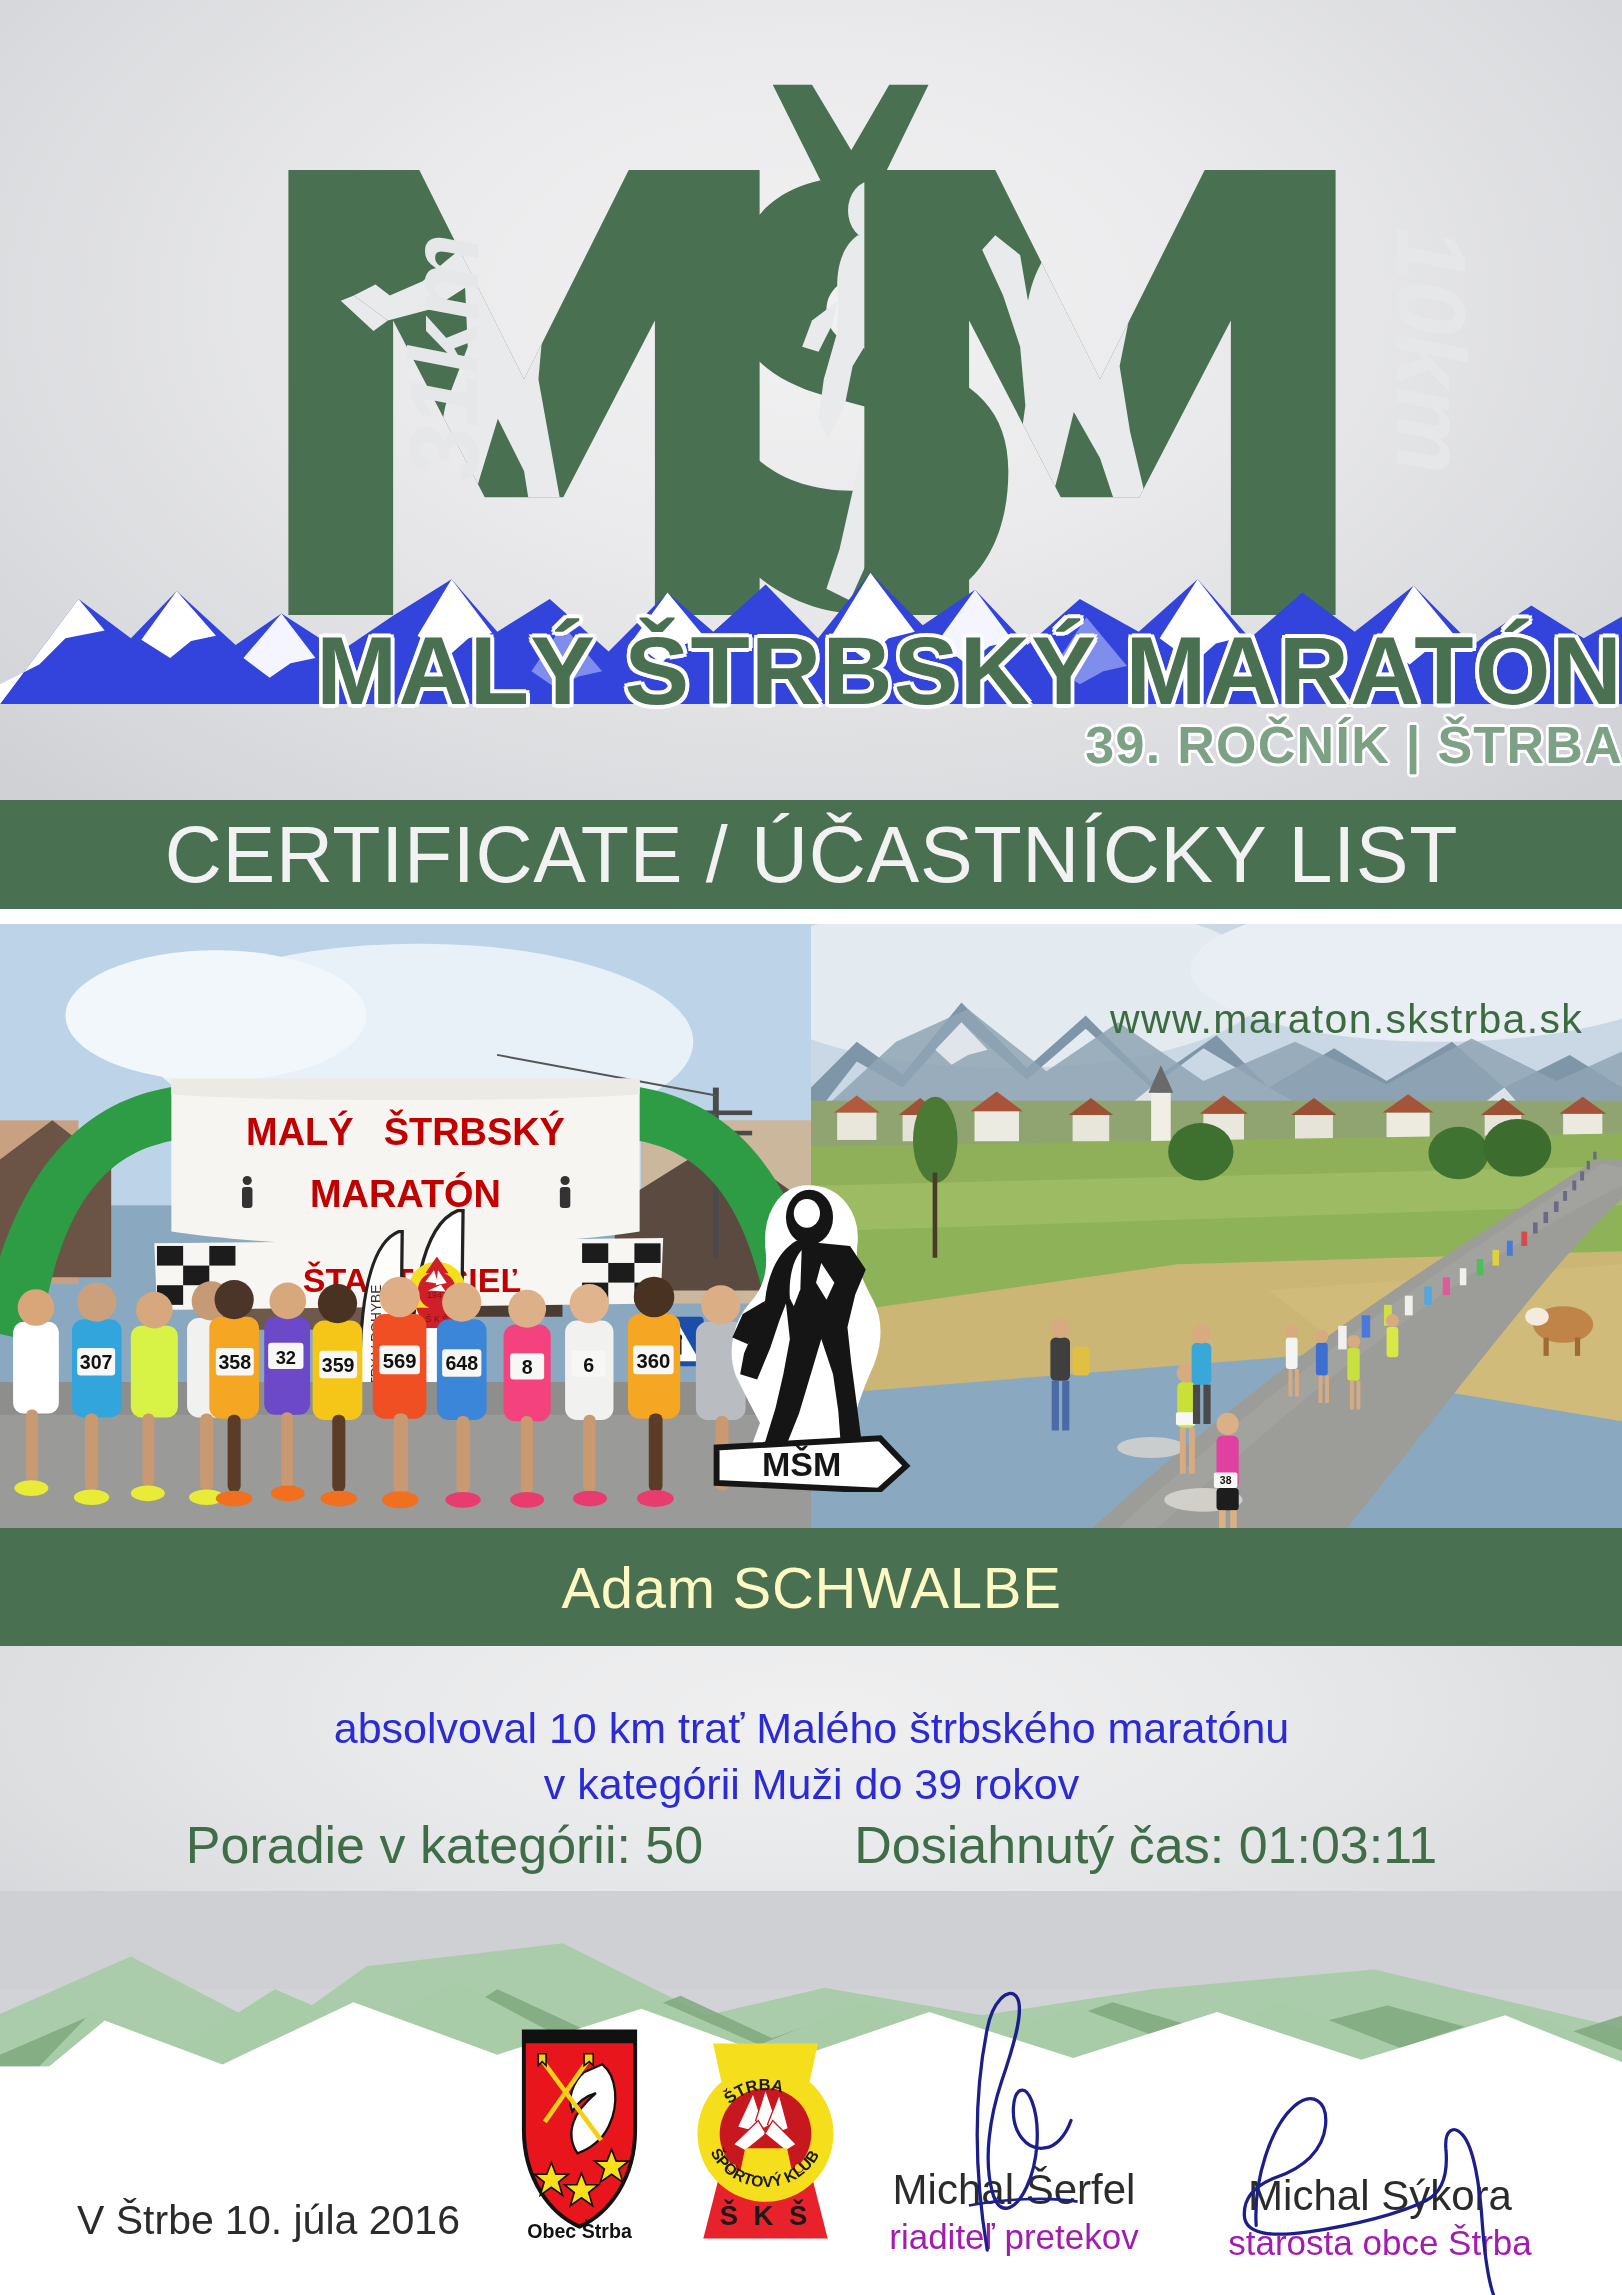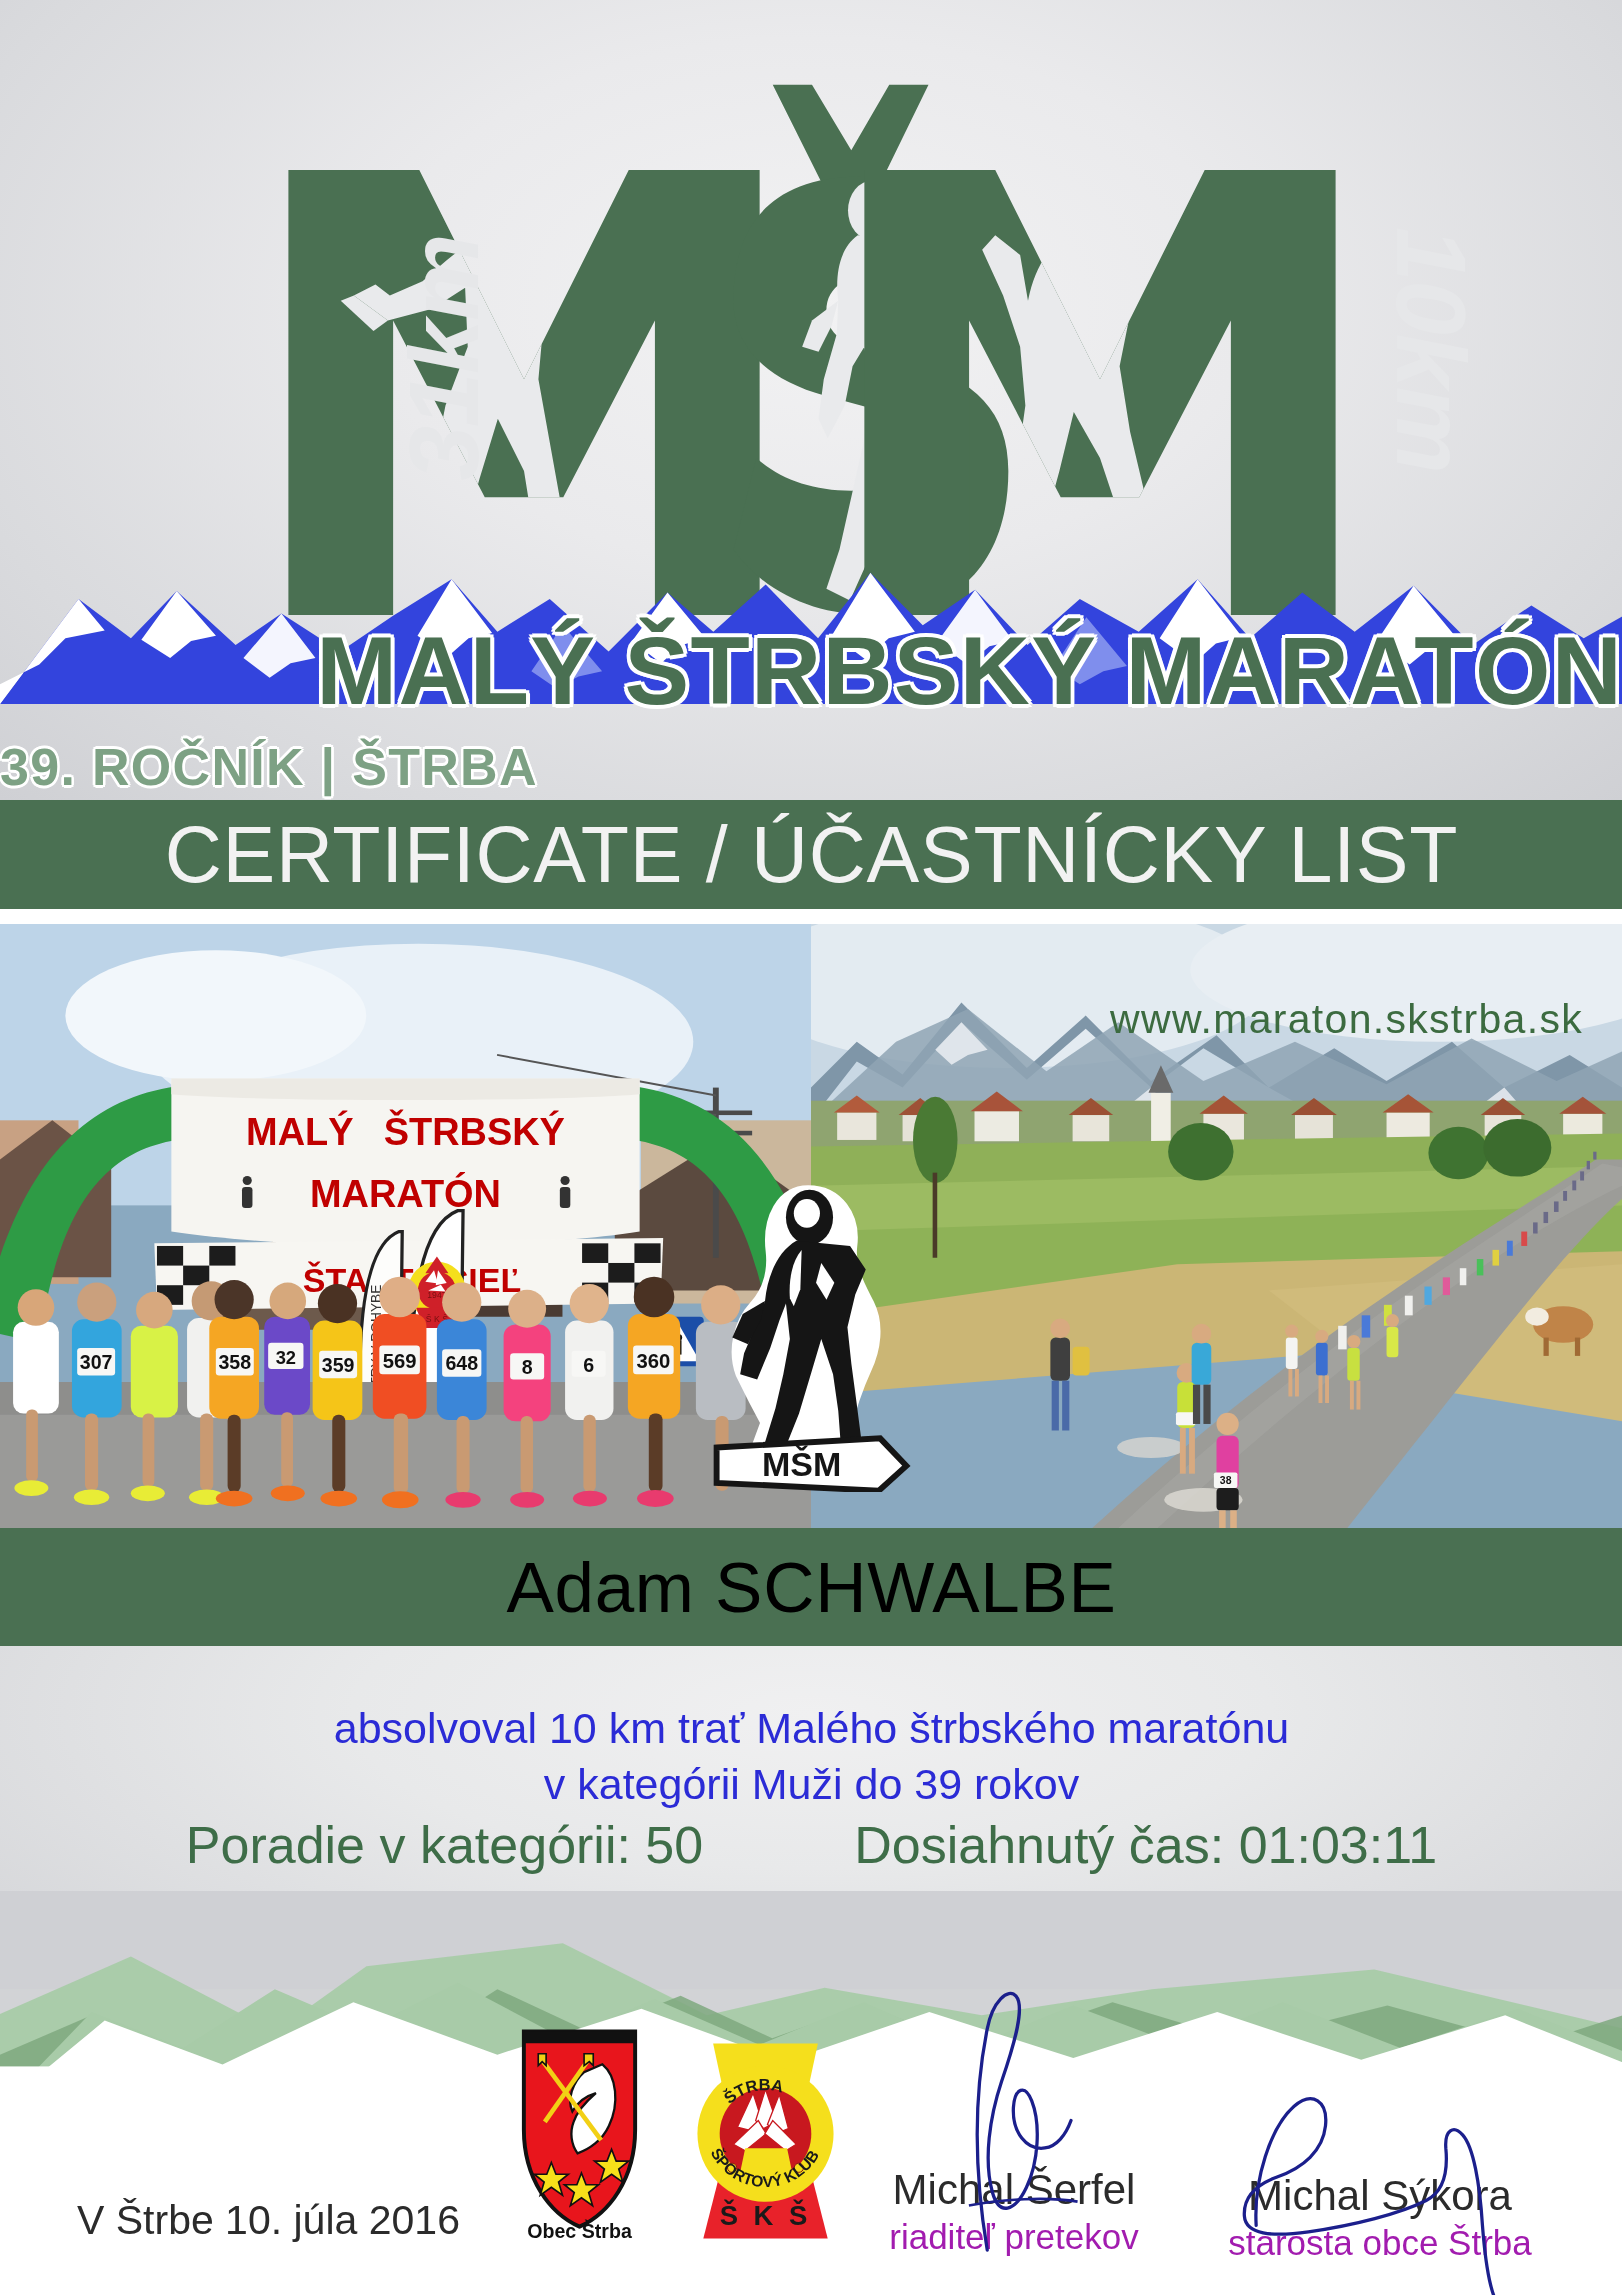--- a/index.html
+++ b/index.html
@@ -47,28 +47,27 @@
   .title-main {
     position:absolute; left:0; top:615px; width:1623px; text-align:right;
     font-size:97px; font-weight:bold; color:#4a7052;
     letter-spacing:1.3px;
     text-shadow:
        3.9px 0 0 #fff, -3.9px 0 0 #fff, 0 3.9px 0 #fff, 0 -3.9px 0 #fff,
        3.3px 3.3px 0 #fff, -3.3px 3.3px 0 #fff, 3.3px -3.3px 0 #fff, -3.3px -3.3px 0 #fff;
     white-space:nowrap;
   }
   .title-sub {
-    position:absolute; left:0; top:715px; width:1623px; text-align:left;
+    position:absolute; left:0; top:715px; width:1623px; text-align:right;
     font-size:52px; font-weight:bold; color:#7da184;
     letter-spacing:1.3px;
     text-shadow:
        2.6px 0 0 #fff, -2.6px 0 0 #fff, 0 2.6px 0 #fff, 0 -2.6px 0 #fff,
        2px 2px 0 #fff, -2px 2px 0 #fff, 2px -2px 0 #fff, -2px -2px 0 #fff;
     white-space:nowrap;
-    margin-top:22px;
   }
 
   
   .cert-banner {
     position:absolute; left:0; top:800px; width:1623px; height:109px;
     background:#4a7052;
     display:flex; align-items:center; justify-content:center;
   }
   .cert-banner .t {
     color:#f2f2f2; font-size:79px; font-weight:normal; letter-spacing:0.7px;
@@ -95,21 +94,21 @@
   .msm-badge {
     position:absolute; left:710px; top:1178px; width:216px; height:314px; z-index:45;
   }
 
   
   .name-banner {
     position:absolute; left:0; top:1528px; width:1623px; height:118px;
     background:#4a7052; display:flex; align-items:center; justify-content:center;
   }
   .name-banner .n {
-    color:#000000; font-size:71px; white-space:nowrap; letter-spacing:0.7px;
+    color:#fef9c3; font-size:58px; white-space:nowrap; letter-spacing:0.7px;
   }
 
   
   .result-area {
     position:absolute; left:0; top:1646px; width:1623px; height:340px;
     background: radial-gradient(ellipse at 50% 20%, #f0f0f1 0%, #e8e9ea 40%, #d6d7da 90%, #cfd0d3 100%);
     text-align:center;
   }
   .line-a, .line-b {
     color:#2b2bd6; font-size:43px; white-space:nowrap; line-height:1.25;

